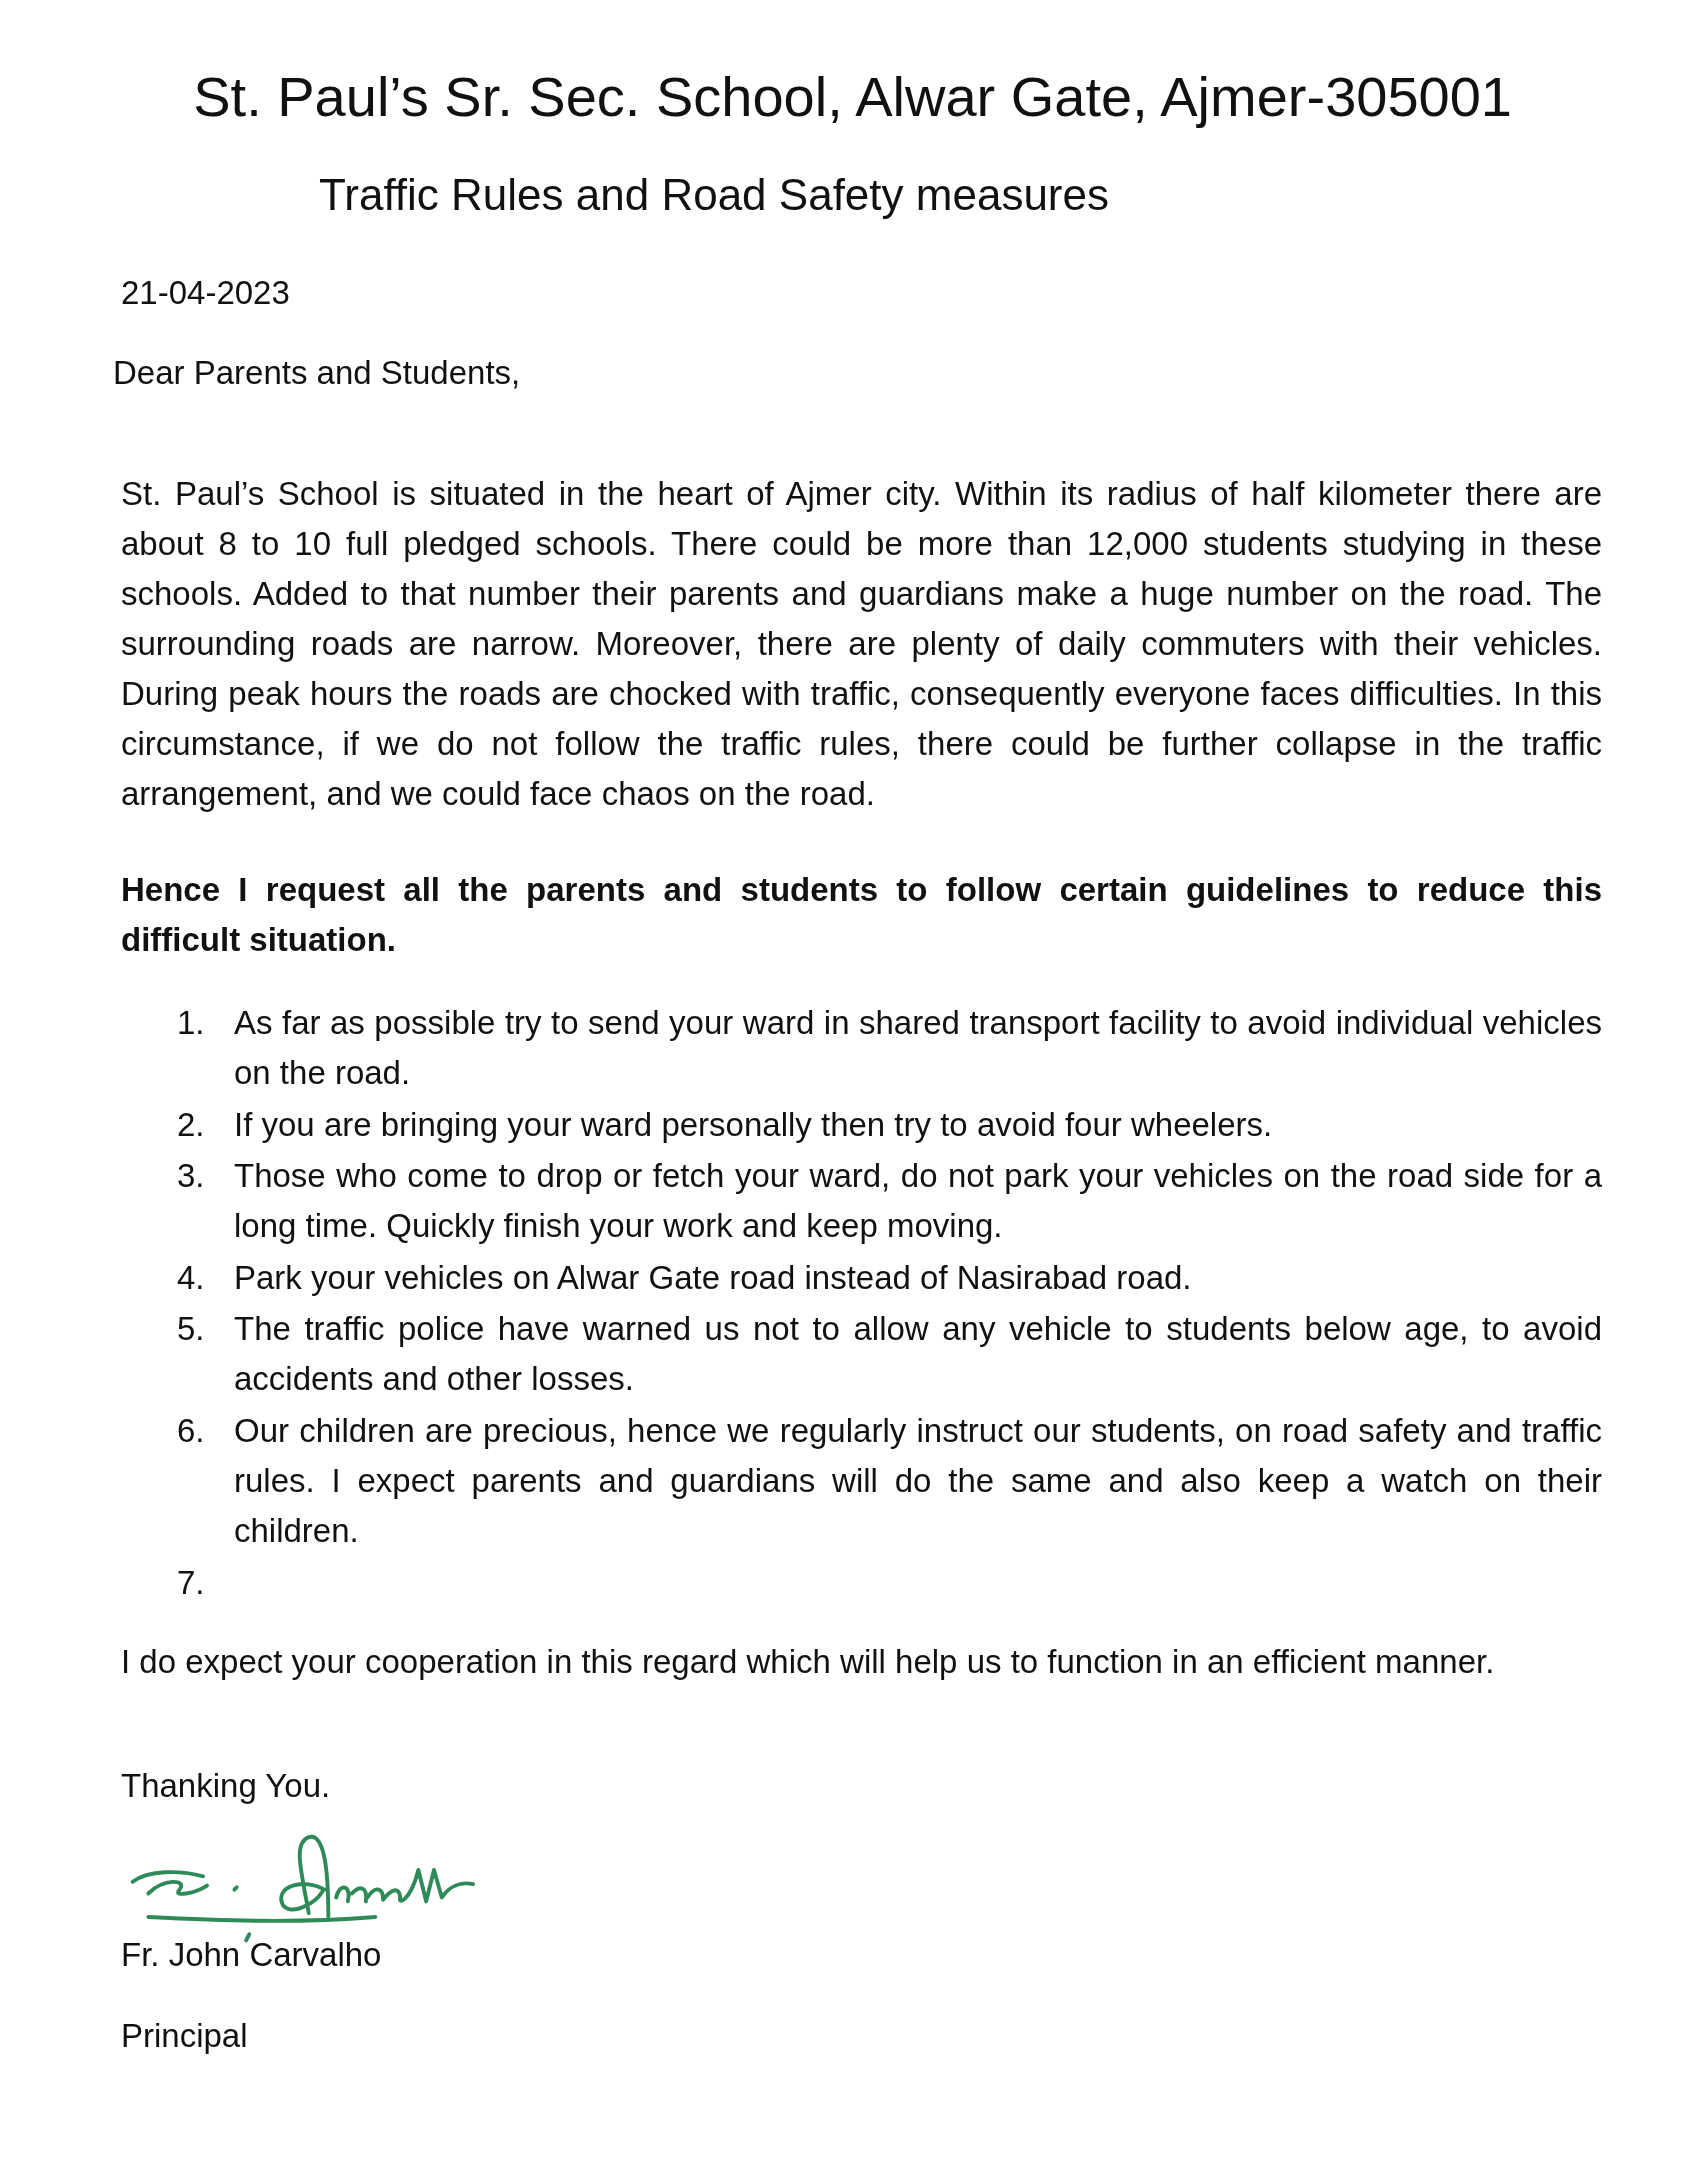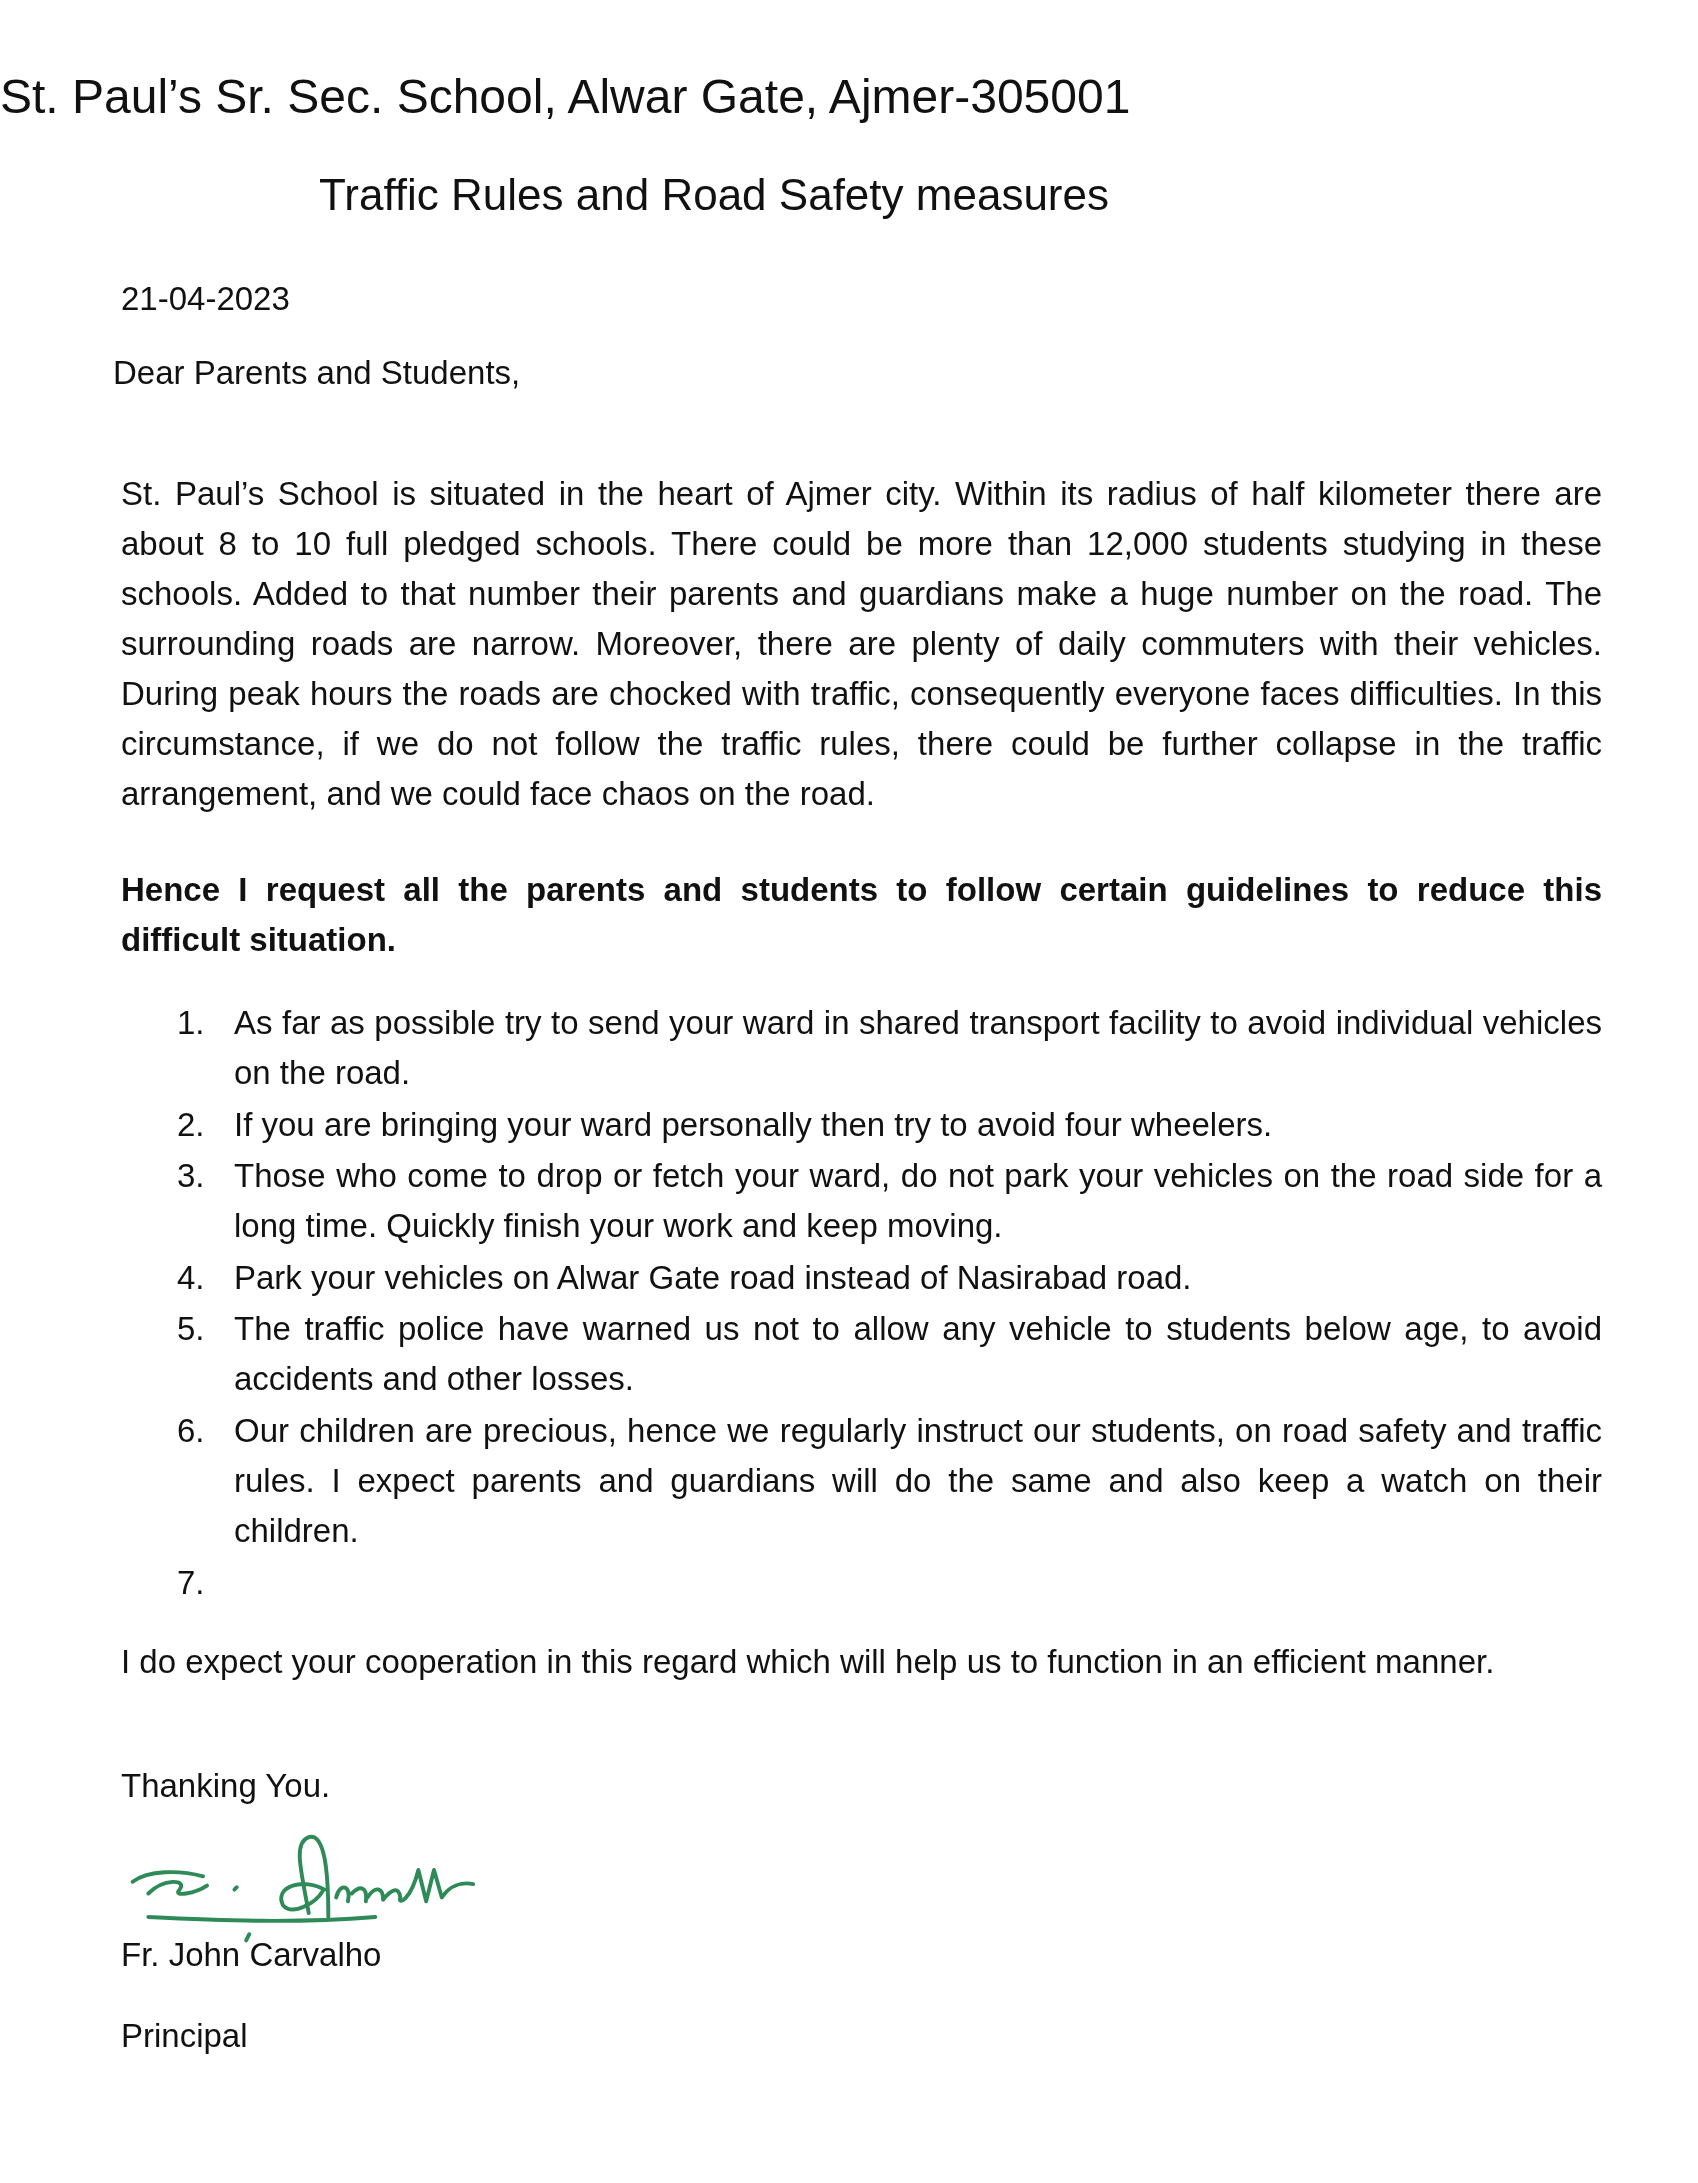--- a/index.html
+++ b/index.html
@@ -1,22 +1,22 @@
 <!DOCTYPE html>
 <html style="font-size:12.5px"><head>
 <meta charset="utf-8">
 <style>
   html,body{margin:0;padding:0;background:#fff;}
   body{width:1698px;height:2183px;position:relative;overflow:hidden;font-family:"Liberation Sans",sans-serif;color:#111;}
   .abs{position:absolute;}
-  .title{left:0;width:1512px;text-align:left;top:69px;font-size:48px;line-height:56px;}
+  .title{left:0;width:1512px;text-align:right;top:69px;font-size:56px;line-height:56px;}
   .subtitle{left:0;width:1428px;text-align:center;top:169px;font-size:44px;line-height:52px;}
   .text{font-size:33px;line-height:50px;}
   .justify{text-align:justify;text-align-last:left;}
-  .date{left:121px;top:274px;text-align:right;}
+  .date{left:121px;top:268px;text-align:right;}
   .greet{left:113px;top:348px;}
   .para{left:121px;top:429px;width:1481px;margin-top:40px;}
   .bold{left:121px;top:865px;width:1481px;font-weight:bold;}
   .list{left:121px;top:998px;width:1481px;margin:0;padding:0;list-style:none;}
   .list li{position:relative;padding-left:113px;margin-bottom:1.6px;}
   .list li .num{position:absolute;left:56px;top:0;}
   .closing{left:121px;top:1637px;width:1481px;}
   .thanks{left:121px;top:1761px;}
   .sig{left:117px;top:1823px;width:407px;height:141px;}
   .name{left:121px;top:1930px;}

